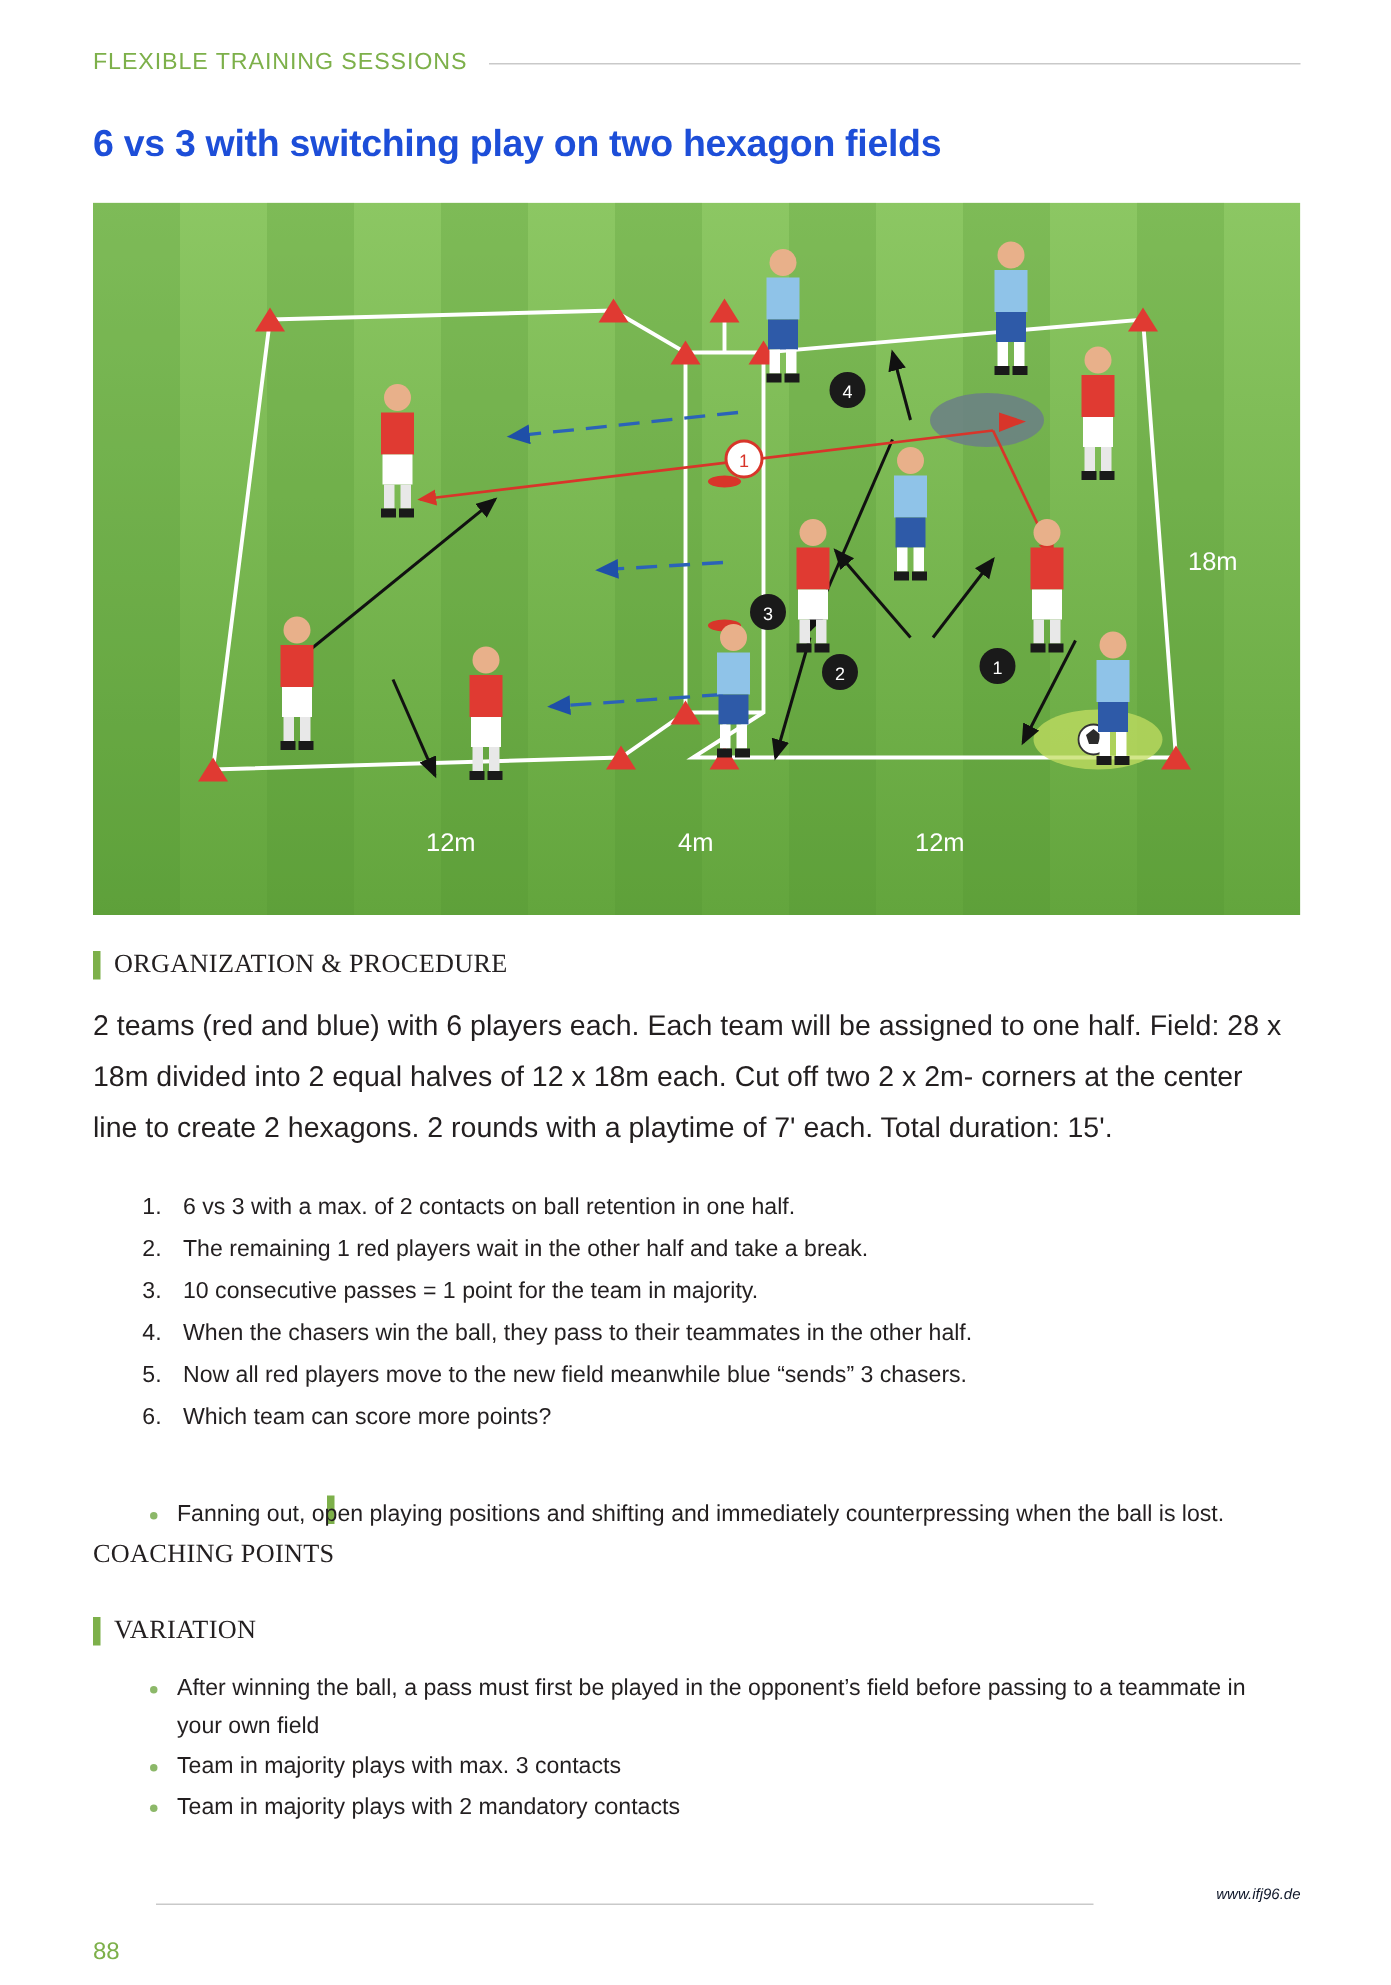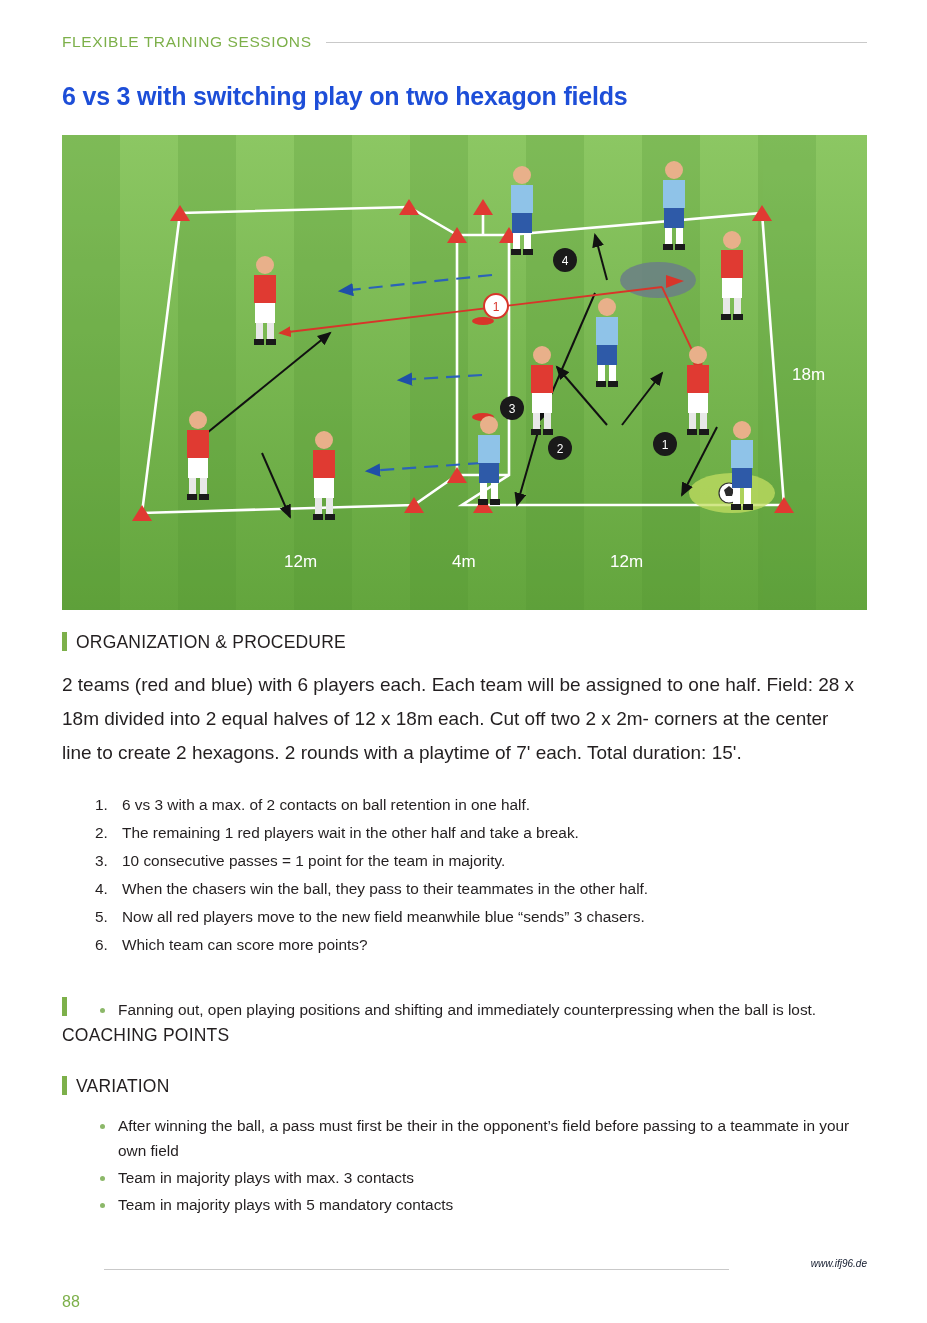--- a/index.html
+++ b/index.html
@@ -54,22 +54,23 @@
     left: 62px; top: 135px;
     width: 805px; height: 475px;
     overflow: hidden;
   }
   .diagram svg { display:block; }
 
   
   .section-head {
     position: absolute;
     display: flex;
-    align-items: flex-start;
+    align-items: flex-end;
     gap: 9px;
+    font-family: Liberation Serif, serif;
   }
   .section-bar {
     width: 5px; height: 19px;
     background: #7db04a;
     display: inline-block;
   }
   .section-title {
     font-size: 17.5px;
     letter-spacing: 0.2px;
     color: #231f20;
@@ -369,22 +370,22 @@
   <ul class="bullets" style="left:74px; top:998px; width:785px;">
     <li>Fanning out, open playing positions and shifting and immediately counterpressing when the ball is lost.</li>
   </ul>
 
   <div class="section-head" style="left:62px; top:1076px;">
     <span class="section-bar"></span>
     <span class="section-title">VARIATION</span>
   </div>
 
   <ul class="bullets" style="left:74px; top:1114px; width:790px;">
-    <li>After winning the ball, a pass must first be their in the opponent’s field before passing to a teammate in your own field</li>
+    <li>After winning the ball, a pass must first be played in the opponent’s field before passing to a teammate in your own field</li>
     <li>Team in majority plays with max. 3 contacts</li>
-    <li>Team in majority plays with 5 mandatory contacts</li>
+    <li>Team in majority plays with 2 mandatory contacts</li>
   </ul>
 
   <div class="footer-page">88</div>
   <div class="footer-rule"></div>
   <div class="footer-url">www.ifj96.de</div>
 
 </div>
 
 </body></html>

